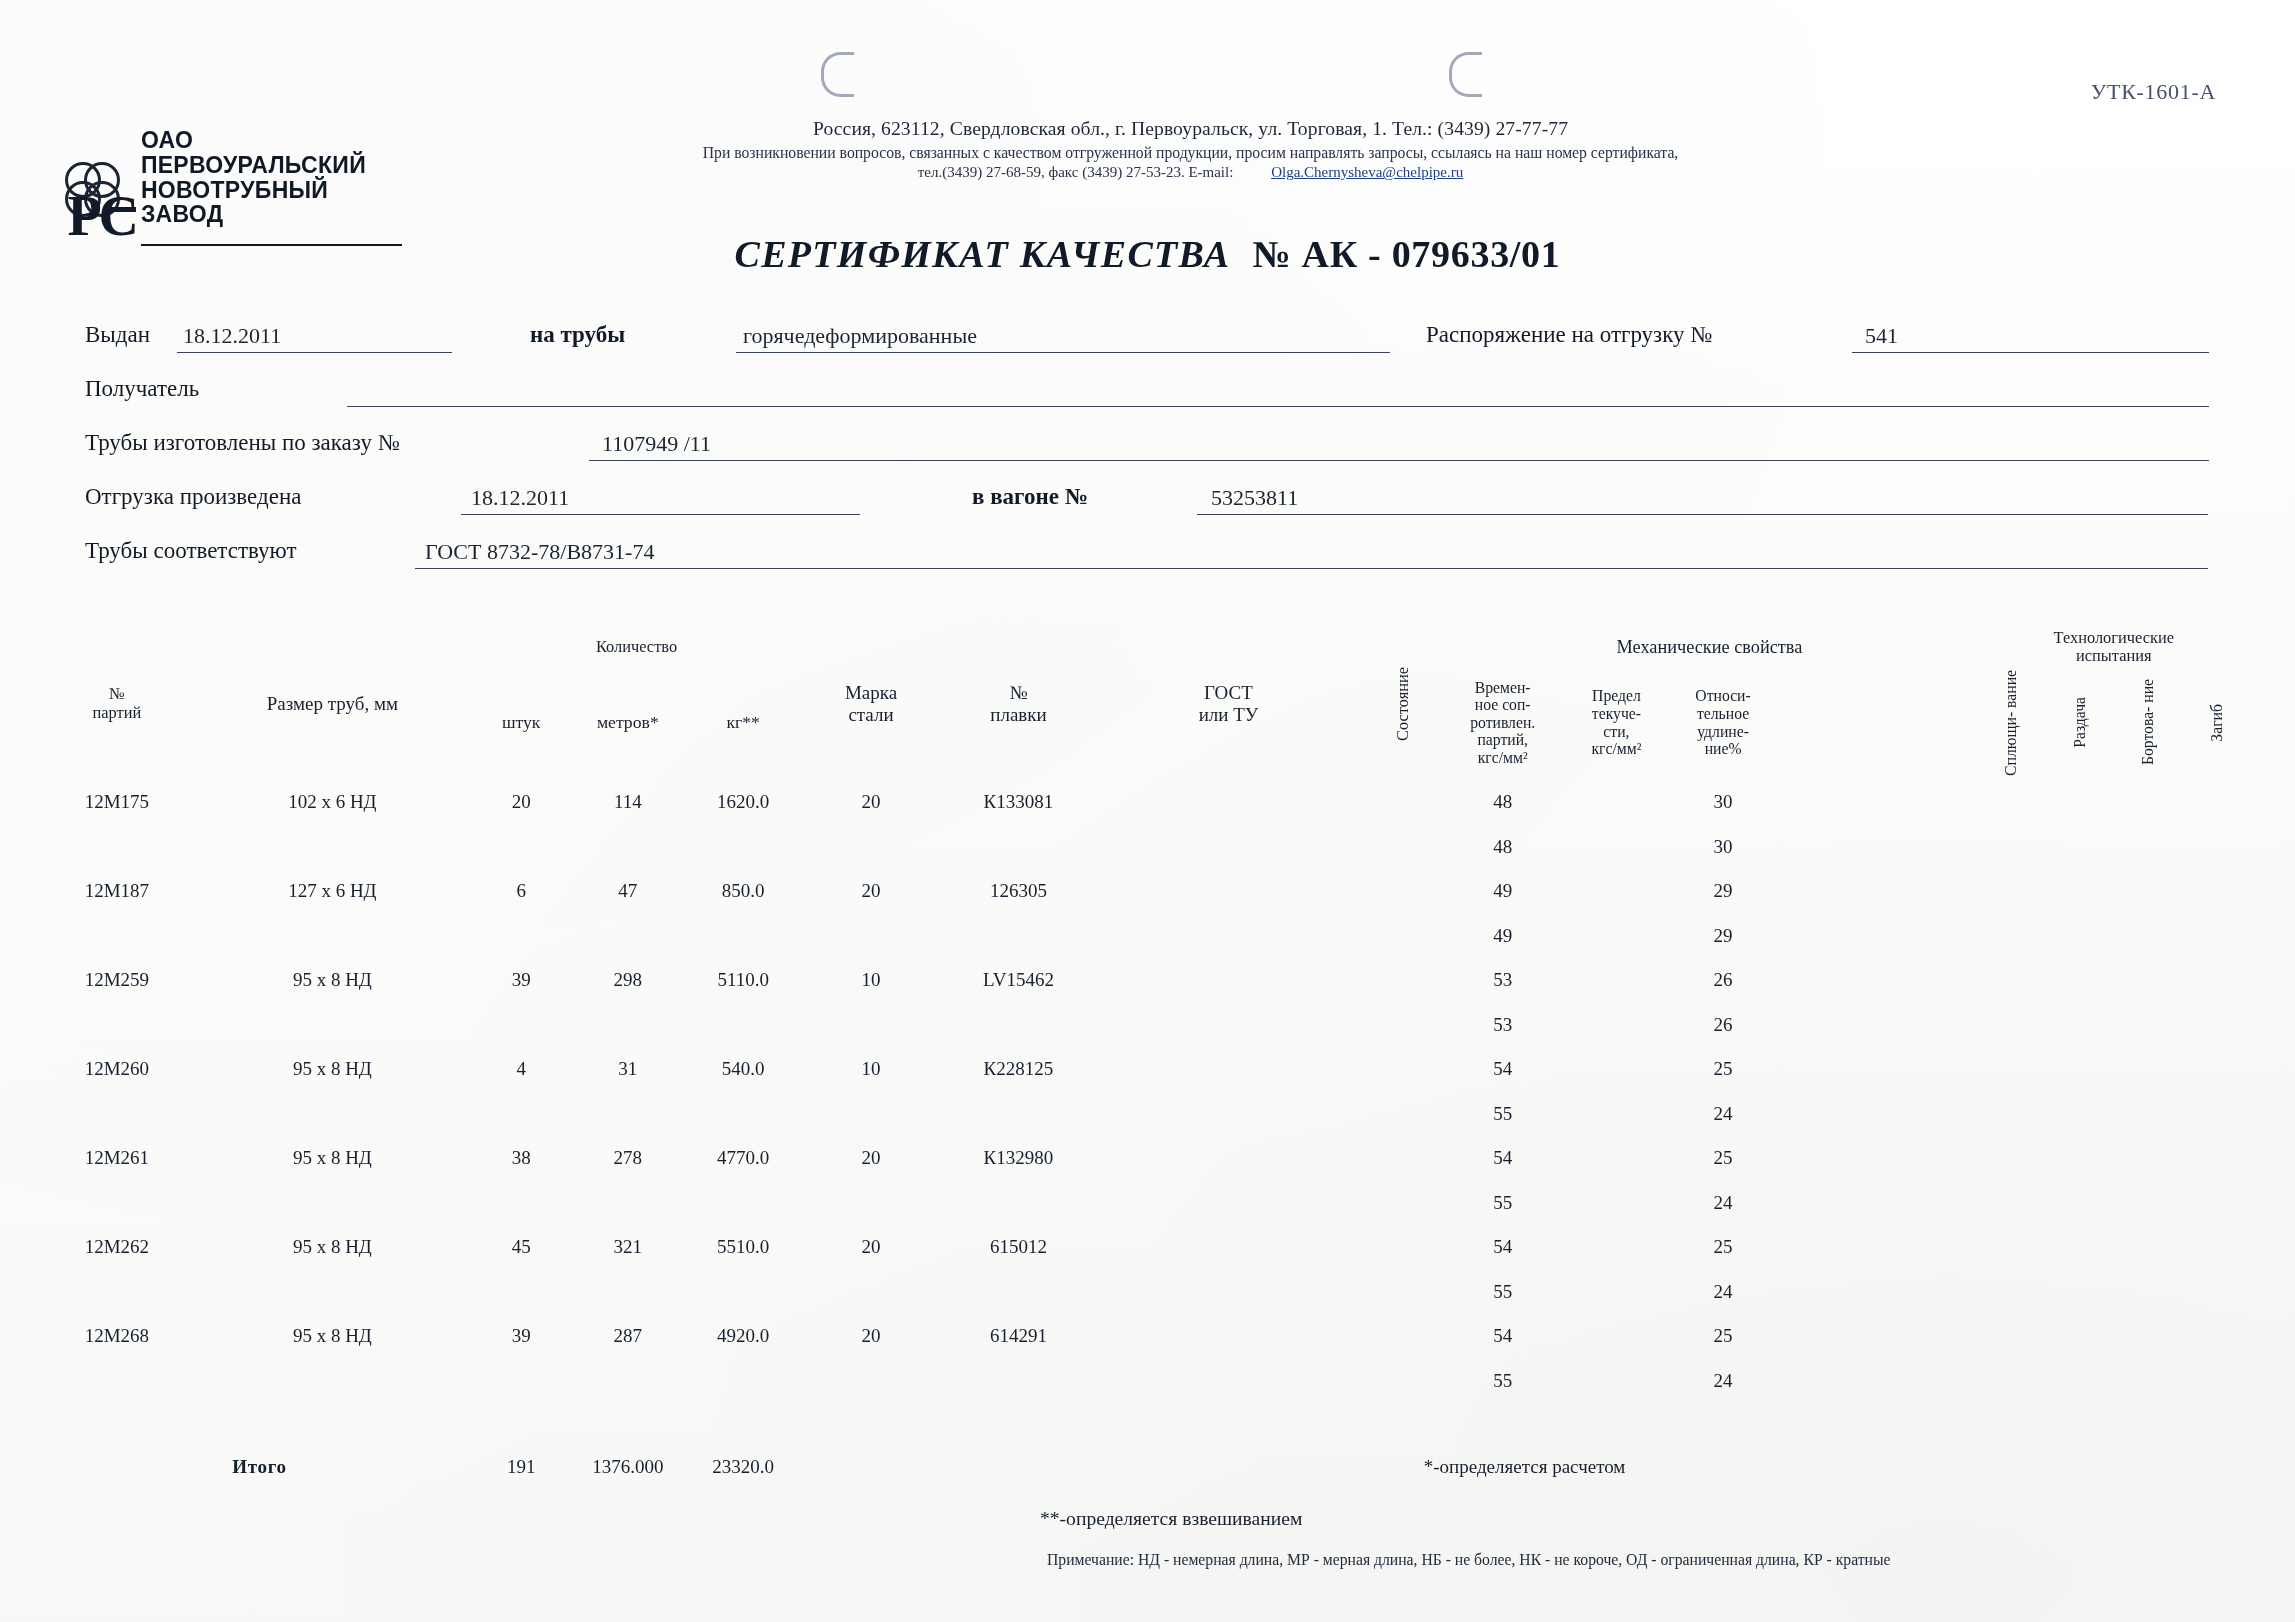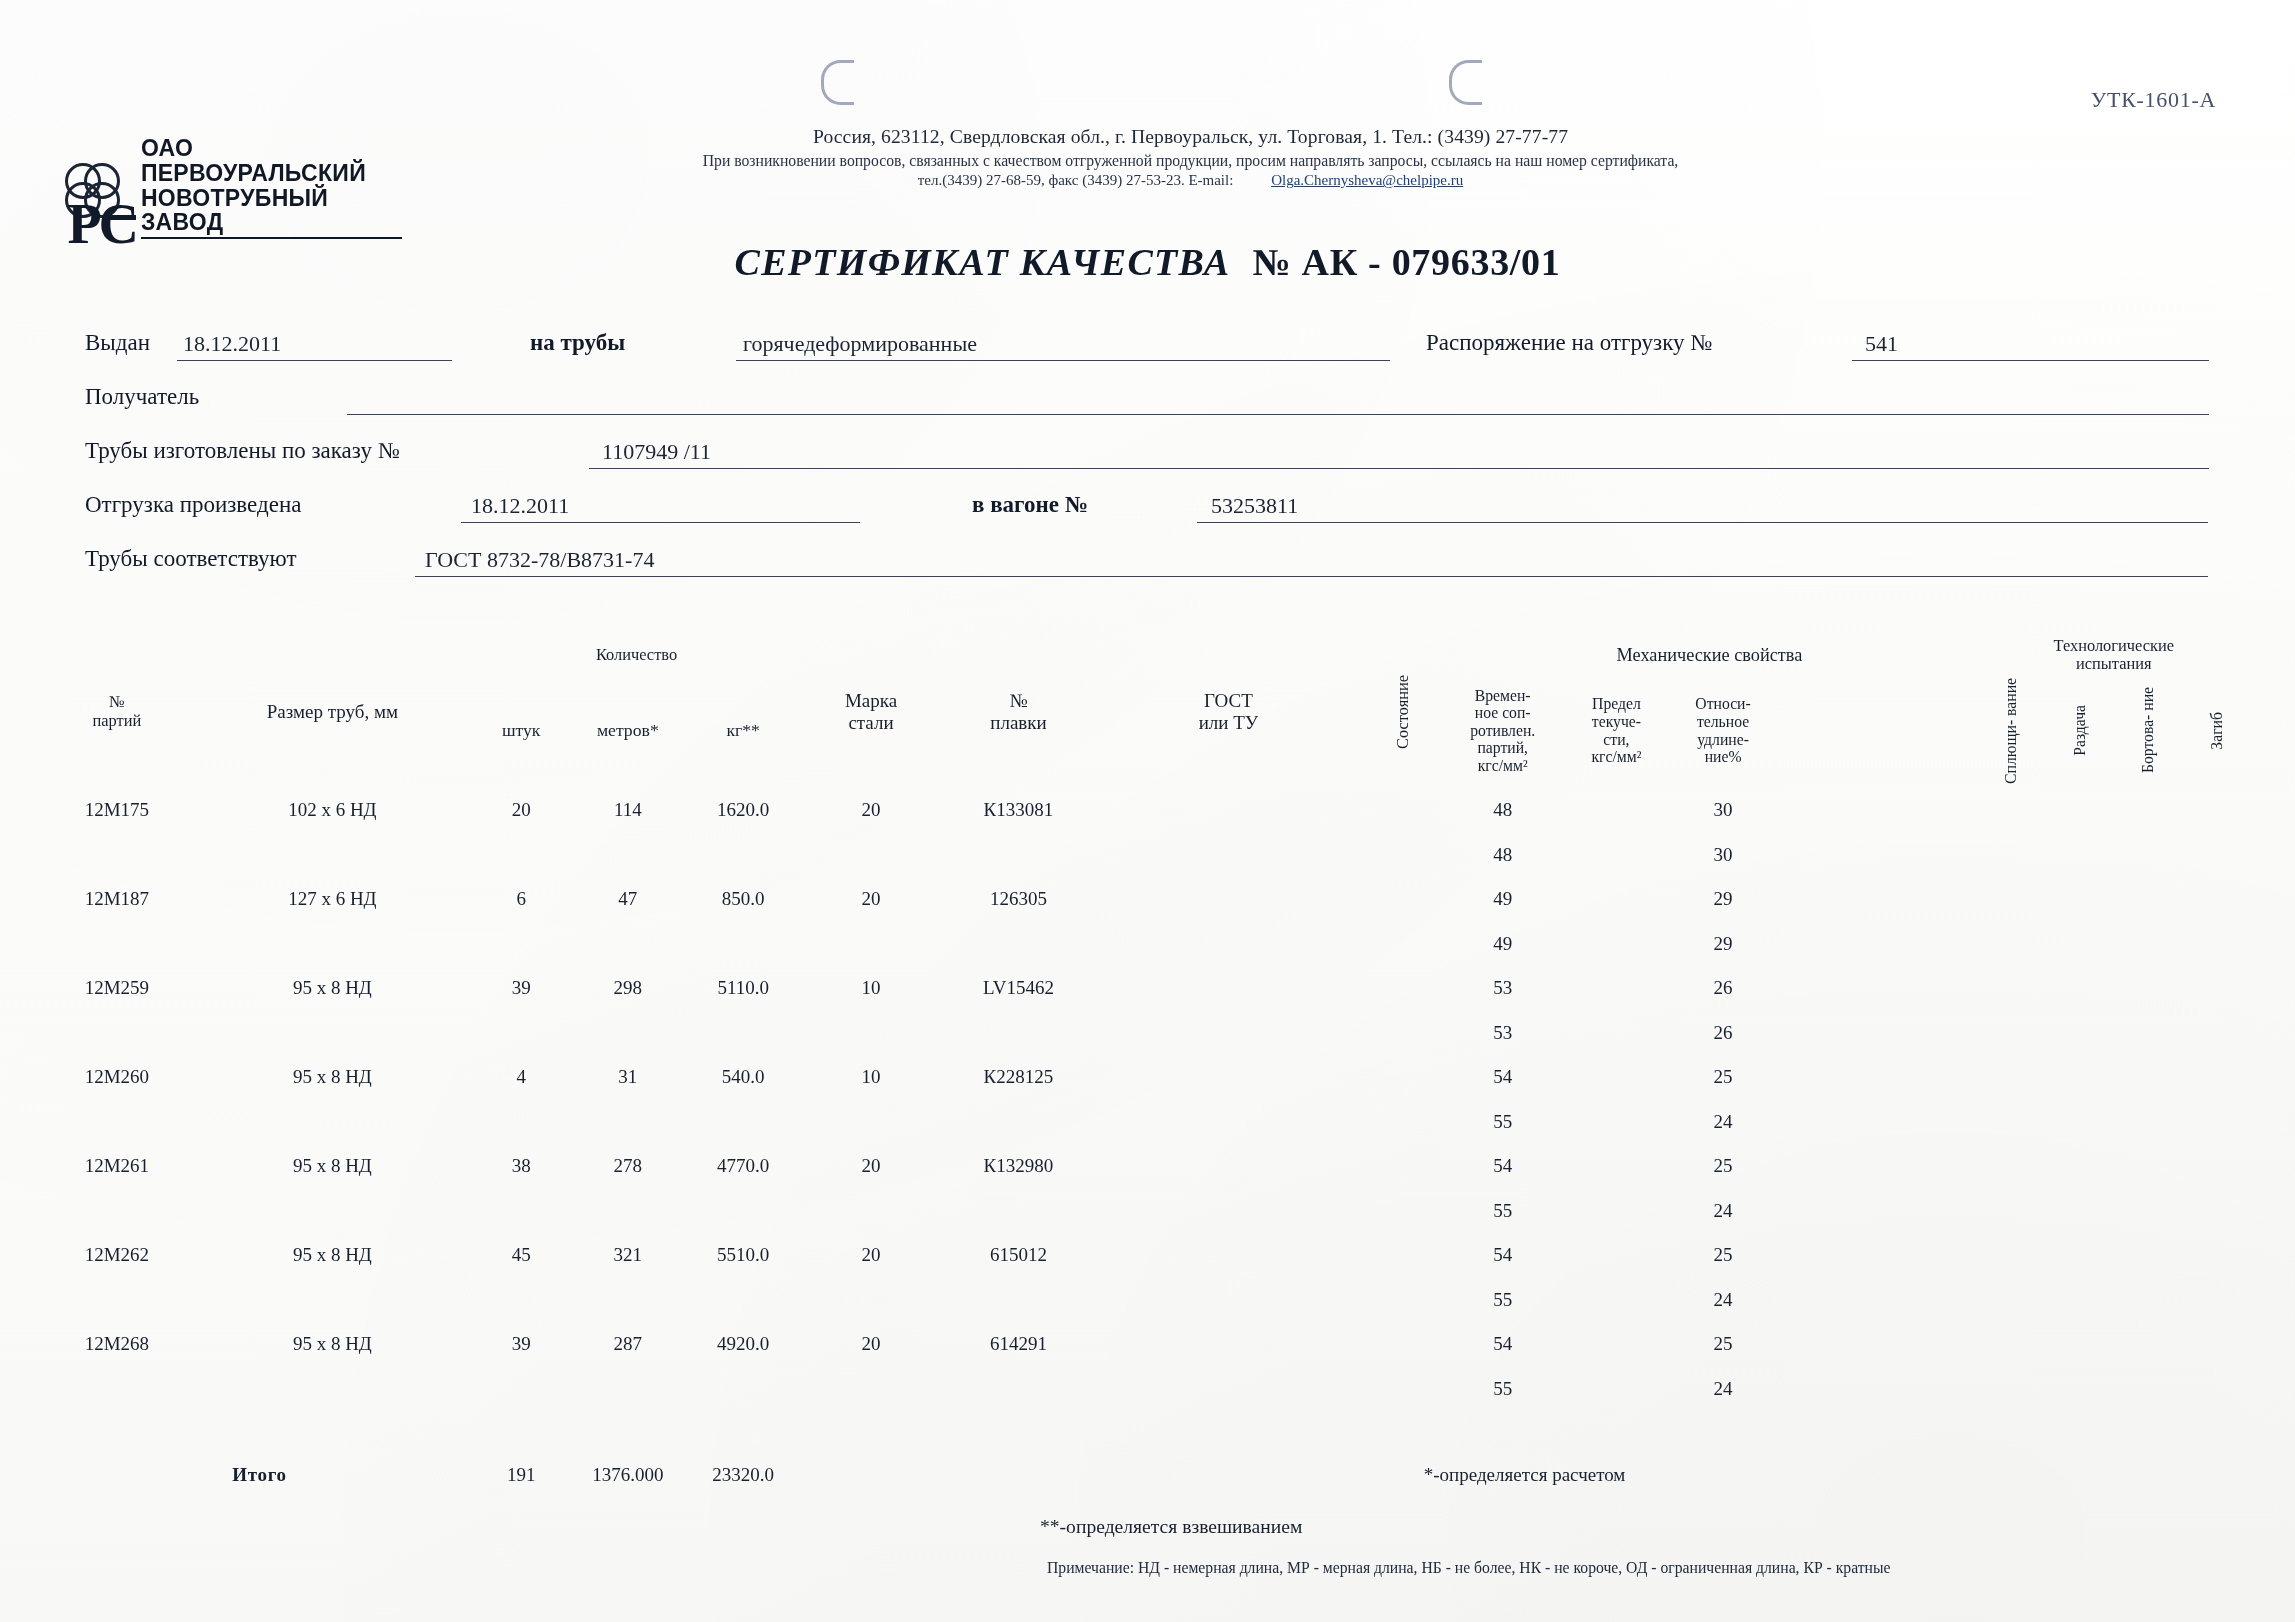--- a/index.html
+++ b/index.html
@@ -24,21 +24,21 @@
     position: absolute;
     inset: 0;
     background:
       radial-gradient(ellipse at 20% 10%, rgba(0,0,0,0.015), rgba(0,0,0,0) 60%),
       radial-gradient(ellipse at 85% 95%, rgba(0,0,0,0.02), rgba(0,0,0,0) 65%),
       linear-gradient(180deg, #ffffff 0%, #fcfcfa 55%, #f8f8f6 100%);
     pointer-events: none;
   }
   .content {
     position: absolute;
-    left: 0; top: 8px;
+    left: 0; top: 0;
     width: 2295px; height: 1203px;
   }
 
   
   .doc-code {
     position: absolute;
     right: 79px;
     top: 79px;
     font-family: "Liberation Serif", serif;
     font-size: 22px;
@@ -90,21 +90,21 @@
   .logo-mark .r3 { width: 30px; height: 30px; left: 22px; top: 0.7px; }
   .logo-mark .r4 { width: 30px; height: 30px; left: 22px; top: 19.6px; }
   .logo-text {
     font-family: "Liberation Sans", sans-serif;
     font-weight: bold;
     font-size: 23px;
     line-height: 1.08;
     letter-spacing: 0.3px;
     color: #101826;
     border-bottom: 2.6px solid #101826;
-    padding-bottom: 2px;
+    padding-bottom: 17px;
   }
   .logo-text span { display: block; }
   .gost-mark {
     position: absolute;
     left: 65px;
     top: 196px;
     width: 77px;
     height: 73px;
   }
   .gost-mark .pg {

